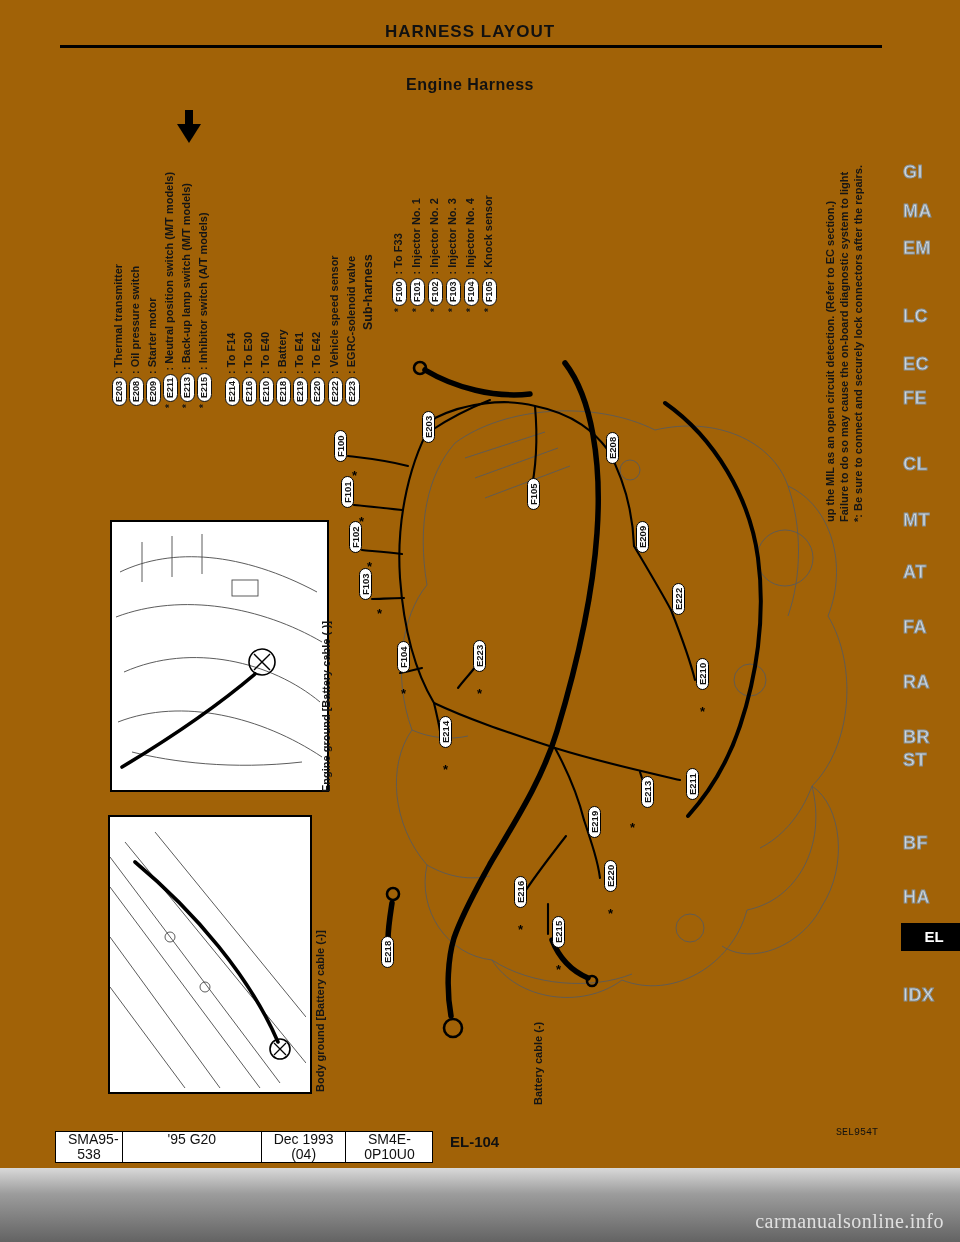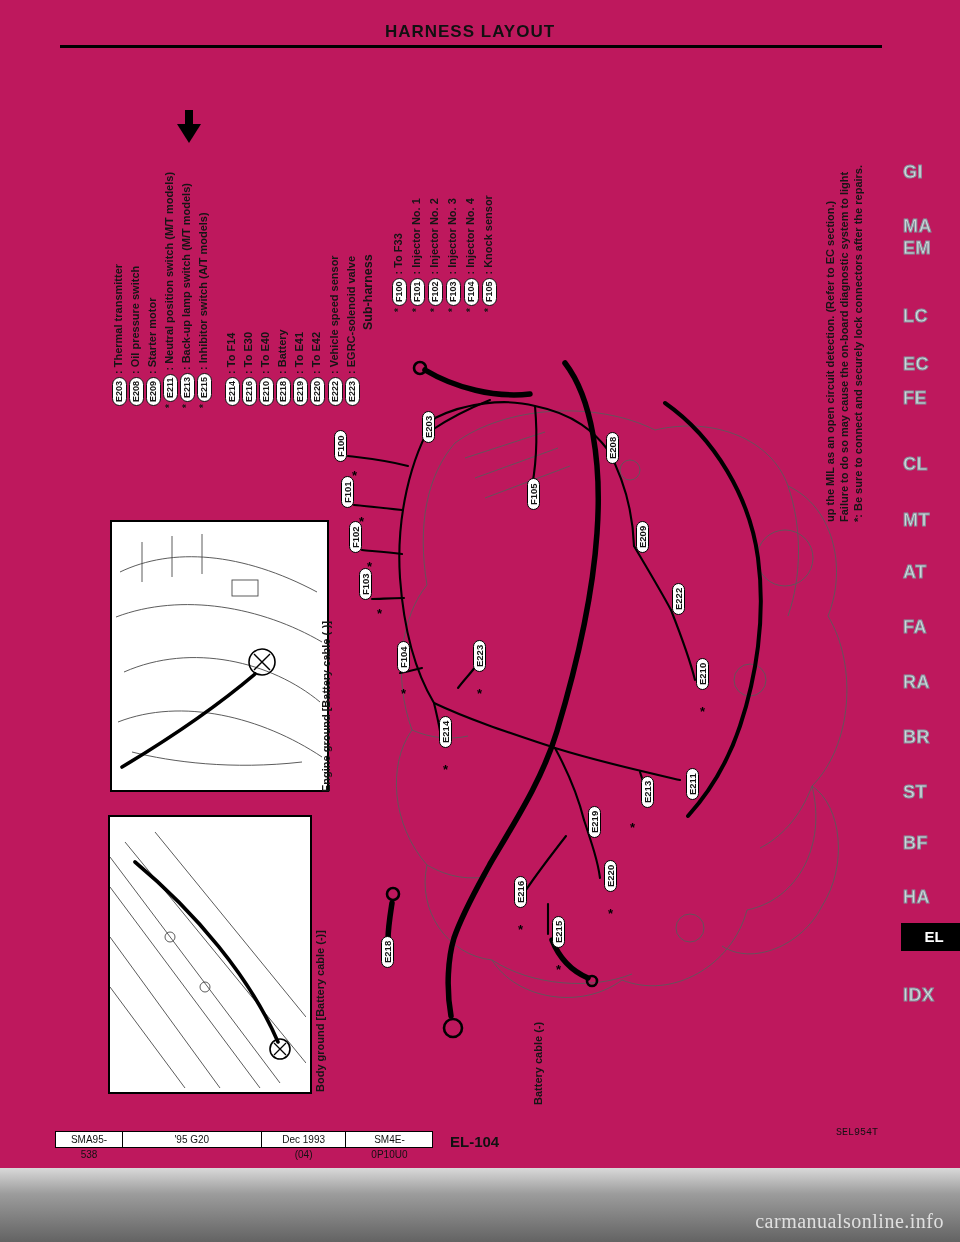--- a/index.html
+++ b/index.html
@@ -1,17 +1,17 @@
 <!DOCTYPE html>
 <html><head>
 <meta charset="utf-8">
 <style>
   html,body{margin:0;padding:0;background:#ffffff;}
   body{font-family:"Liberation Sans","DejaVu Sans",sans-serif;color:#111;}
-  .page{position:relative;width:960px;height:1242px;background:#be185d;overflow:hidden;}
+  .page{position:relative;width:960px;height:1242px;background:#a16207;overflow:hidden;}
 
   .hdr-title{position:absolute;left:60px;top:22px;width:820px;text-align:center;
     font-size:17px;font-weight:bold;letter-spacing:1px;}
   .hdr-rule{position:absolute;left:60px;top:45px;width:822px;height:2.5px;background:#000;}
   .sub-title{position:absolute;left:60px;top:76px;width:820px;text-align:center;
     font-size:16px;font-weight:bold;letter-spacing:0.5px;}
 
   .vtext{position:absolute;transform-origin:0 0;transform:rotate(-90deg);
     white-space:nowrap;font-size:11px;font-weight:bold;color:#151515;line-height:13px;}
   .oval{display:inline-block;border:1.3px solid #111;border-radius:9px;padding:0 3px;
@@ -28,22 +28,22 @@
   .dstar{position:absolute;font-size:13px;font-weight:bold;color:#000;}
 
   .tab{position:absolute;left:903px;font-size:18px;font-weight:bold;letter-spacing:0.5px;
     color:#cfd6da;-webkit-text-stroke:1px #86939d;}
   .tab-el{position:absolute;left:901px;top:923px;width:66px;height:28px;background:#000;
     color:#fff;font-weight:bold;font-size:15px;text-align:center;line-height:28px;}
 
   .inset{position:absolute;border:2px solid #000;background:#fff;}
 
   .footer-row1{position:absolute;left:55px;top:1131px;display:flex;}
-  .fcell{box-sizing:border-box;border:1.2px solid #000;height:17px;line-height:15px;
-    font-size:10px;padding:0 12px;text-align:center;background:#fff;margin-right:-1.2px;}
+  .fcell{box-sizing:border-box;border:1.2px solid #000;height:32px;line-height:15px;
+    font-size:14px;padding:0 12px;text-align:center;background:#fff;margin-right:-1.2px;}
   .footer-row2{position:absolute;left:55px;top:1146.8px;box-sizing:border-box;width:382px;
     border:1.2px solid #000;height:17px;line-height:15px;font-size:10px;padding:0 4px;
     background:#fff;text-align:left;}
   .page-no{position:absolute;left:450px;top:1133px;font-size:15px;font-weight:bold;}
   .ref-code{position:absolute;left:836px;top:1127px;font-size:10px;font-family:Liberation Mono, monospace;}
 
   .arrA{display:inline-block;width:9px;height:7px;background:#000;vertical-align:-1px;}
   .arrB{display:inline-block;width:0;height:0;border-left:7px solid #000;
     border-top:6px solid transparent;border-bottom:6px solid transparent;vertical-align:-3px;margin-right:3px;}
 
@@ -53,20 +53,21 @@
     background:linear-gradient(to bottom,#d9d9d9 0%,#9c9c9c 35%,#636363 100%);}
   .watermark{position:absolute;right:16px;bottom:9px;font-size:20px;color:#e0e0e0;letter-spacing:0.5px;font-family:Liberation Serif, serif;}
 </style>
 </head>
 <body>
 
 <div class="page">
 
   <div class="hdr-title">HARNESS LAYOUT</div>
   <div class="hdr-rule"></div>
+  <div class="sub-title">Engine Harness</div>
 
   <div class="down-arrow">
     <svg width="26" height="34" viewBox="0 0 26 34">
         <rect x="9" y="0" width="8" height="15" fill="#000"></rect>
         <polygon points="1,14 25,14 13,33" fill="#000"></polygon>
       </svg>
   </div>
 
   <div class="vtext" style="left:112px;top:408px"><span class="star-inline"></span><span class="oval">E203</span><span>: Thermal transmitter</span></div>
   <div class="vtext" style="left:129px;top:408px"><span class="star-inline"></span><span class="oval">E208</span><span>: Oil pressure switch</span></div>
@@ -89,32 +90,32 @@
   <div class="vtext" style="left:428px;top:312px"><span class="star-inline">*</span><span class="oval">F102</span><span>: Injector No. 2</span></div>
   <div class="vtext" style="left:446px;top:312px"><span class="star-inline">*</span><span class="oval">F103</span><span>: Injector No. 3</span></div>
   <div class="vtext" style="left:464px;top:312px"><span class="star-inline">*</span><span class="oval">F104</span><span>: Injector No. 4</span></div>
   <div class="vtext" style="left:482px;top:312px"><span class="star-inline">*</span><span class="oval">F105</span><span>: Knock sensor</span></div>
 
   <div class="vtext note-line" style="left:852px;top:522px">*: Be sure to connect and securely lock connectors after the repairs.</div>
   <div class="vtext note-line" style="left:838px;top:522px">Failure to do so may cause the on-board diagnostic system to light</div>
   <div class="vtext note-line" style="left:824px;top:522px">up the MIL as an open circuit detection. (Refer to EC section.)</div>
 
   <div class="tab" style="top:162px">GI</div>
-  <div class="tab" style="top:216px">MA</div>
+  <div class="tab" style="top:201px">MA</div>
   <div class="tab" style="top:238px">EM</div>
   <div class="tab" style="top:306px">LC</div>
   <div class="tab" style="top:354px">EC</div>
   <div class="tab" style="top:388px">FE</div>
   <div class="tab" style="top:454px">CL</div>
   <div class="tab" style="top:510px">MT</div>
   <div class="tab" style="top:562px">AT</div>
   <div class="tab" style="top:617px">FA</div>
   <div class="tab" style="top:672px">RA</div>
   <div class="tab" style="top:727px">BR</div>
-  <div class="tab" style="top:782px">ST</div>
+  <div class="tab" style="top:750px">ST</div>
   <div class="tab" style="top:833px">BF</div>
   <div class="tab" style="top:887px">HA</div>
   <div class="tab-el">EL</div>
   <div class="tab" style="top:985px">IDX</div>
 
   <svg style="position:absolute;left:330px;top:348px" width="545" height="770" viewBox="0 0 545 770">
     <g stroke="#5a5a5a" stroke-width="0.9" fill="none">
       <path d="M125,95 C175,58 265,52 325,82 C385,68 442,92 458,138 C502,158 518,218 498,268 C528,318 522,398 482,438 C497,498 467,552 417,562 C402,618 342,652 292,632 C252,662 187,652 162,612 C117,607 87,562 97,517 C62,477 57,417 82,382 C62,327 72,267 97,237 C87,177 97,127 125,95 Z"></path>
       <path d="M458,138 C472,178 472,228 458,268"></path>
       <path d="M482,438 C470,470 450,490 430,500"></path>

